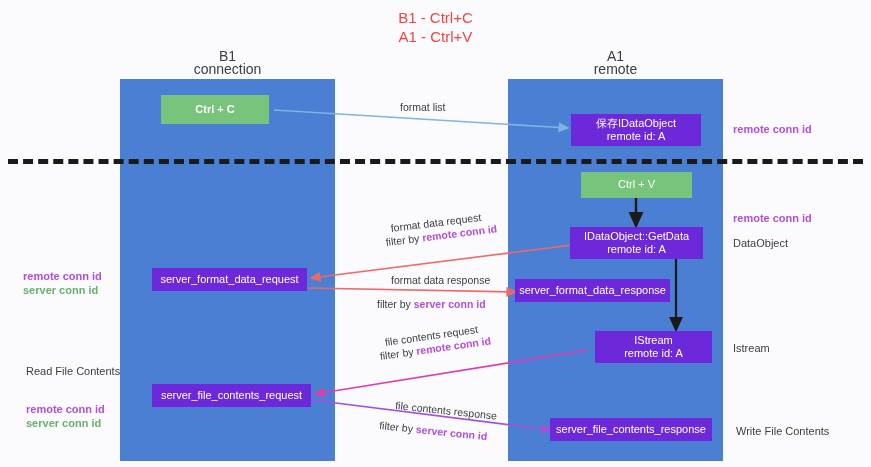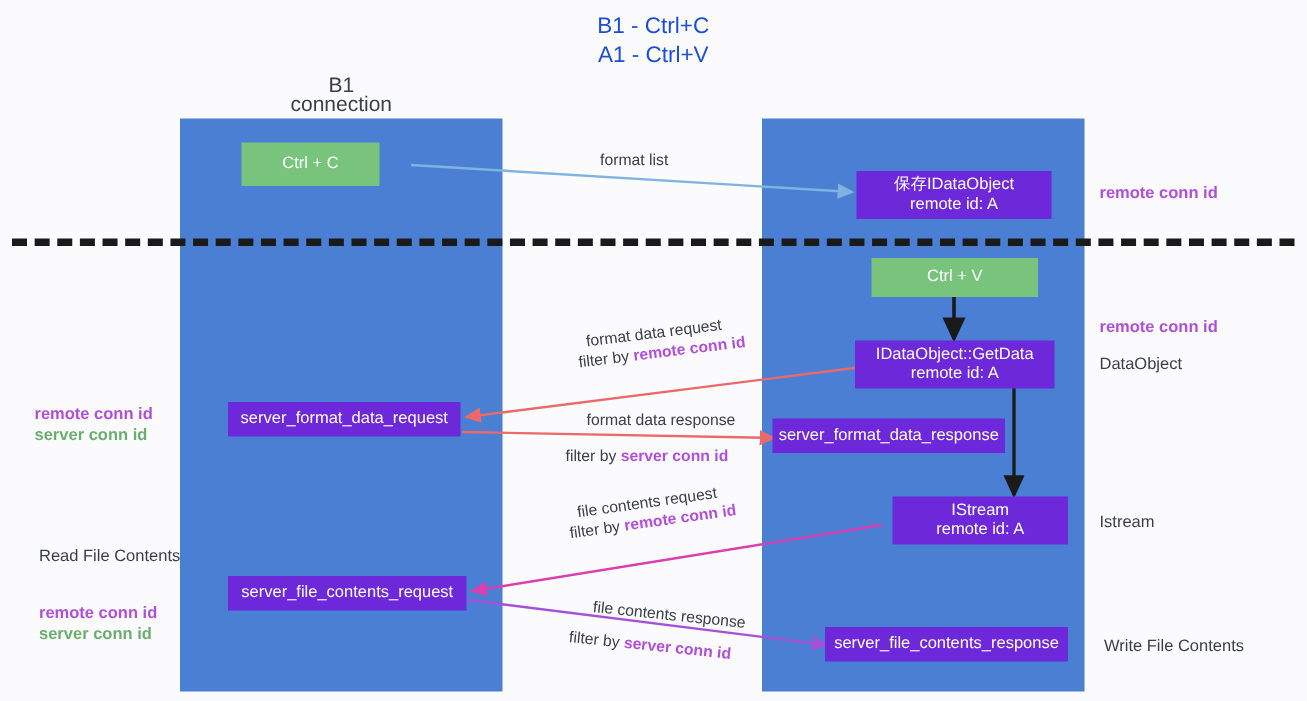--- a/index.html
+++ b/index.html
@@ -18,21 +18,21 @@
   #lane-a1 { left:508px; top:79px; width:215px; height:382px; }
 
   .lane-head {
     position:absolute; text-align:center; color:#3c4043;
     font-size:14px; line-height:13px;
   }
   .lane-head .ttl { display:block; }
 
   .title {
     position:absolute; left:0; top:8px; width:871px;
-    text-align:center; color:#1d4ed8;
+    text-align:center; color:#ef4444;
     font-size:15px; line-height:19px;
   }
 
   .divider {
     position:absolute; left:8px; top:159px; width:855px; height:0;
     border-top:5px dashed #1a1a1a;
   }
 
   .box {
     position:absolute; display:flex; flex-direction:column;
@@ -66,20 +66,24 @@
 
   <div class="title">
     <span>B1 - Ctrl+C</span><br>
     <span>A1 - Ctrl+V</span>
   </div>
 
   <div class="lane-head" style="left:120px; top:50px; width:215px;">
     <span class="ttl">B1</span>
     <span class="ttl">connection</span>
   </div>
+  <div class="lane-head" style="left:508px; top:50px; width:215px;">
+    <span class="ttl">A1</span>
+    <span class="ttl">remote</span>
+  </div>
 
   <div class="lane" id="lane-b1"></div>
   <div class="lane" id="lane-a1"></div>
 
   <svg class="edges" viewBox="0 0 871 467">
     <defs>
       <marker id="ah-blue" markerWidth="7" markerHeight="7" refX="6" refY="3.2" orient="auto">
         <path d="M0,0 L7,3.2 L0,6.4 Z" fill="#7fb3e0"></path>
       </marker>
       <marker id="ah-red" markerWidth="7" markerHeight="7" refX="6" refY="3.2" orient="auto">
@@ -104,21 +108,21 @@
 
     <line x1="308" y1="288" x2="516" y2="292" stroke="#ea6a6a" stroke-width="1.6" marker-end="url(#ah-red)"></line>
 
     <path d="M676,258 L676,300 L676,330" stroke="#1a1a1a" stroke-width="2.2" fill="none" marker-end="url(#ah-black)"></path>
 
     <line x1="588" y1="350" x2="315" y2="394" stroke="#d93fb0" stroke-width="1.6" marker-end="url(#ah-magenta)"></line>
 
     <line x1="312" y1="400" x2="551" y2="430" stroke="#a64fd8" stroke-width="1.6" marker-end="url(#ah-violet)"></line>
   </svg>
 
-  <div class="box green" style="left:161px; top:95px; width:92px; height:29px;">
+  <div class="box green" style="left:161px; top:95px; width:108px; height:29px;font-weight:bold;">
     <span>Ctrl + C</span>
   </div>
 
   <div class="box orange" style="left:571px; top:114px; width:130px; height:32px;">
     <span>保存IDataObject</span>
     <span>remote id: A</span>
   </div>
 
   <div class="box green" style="left:581px; top:172px; width:111px; height:26px;">
     <span>Ctrl + V</span>

